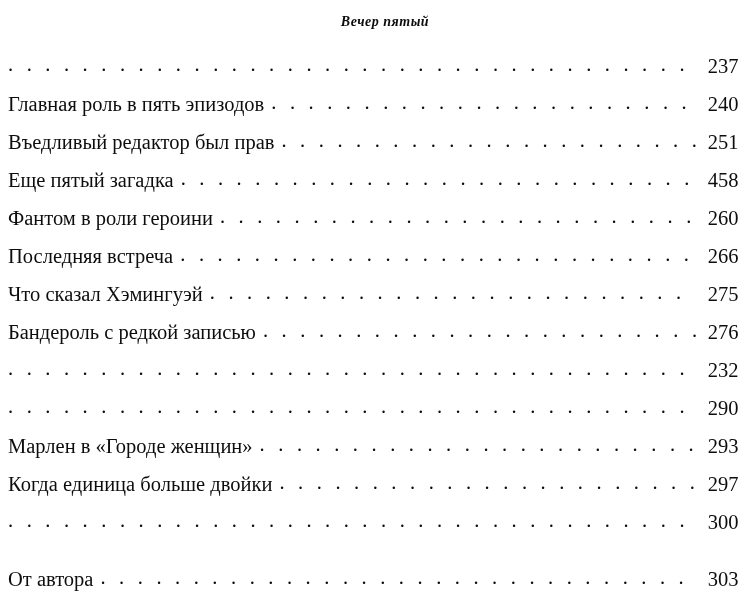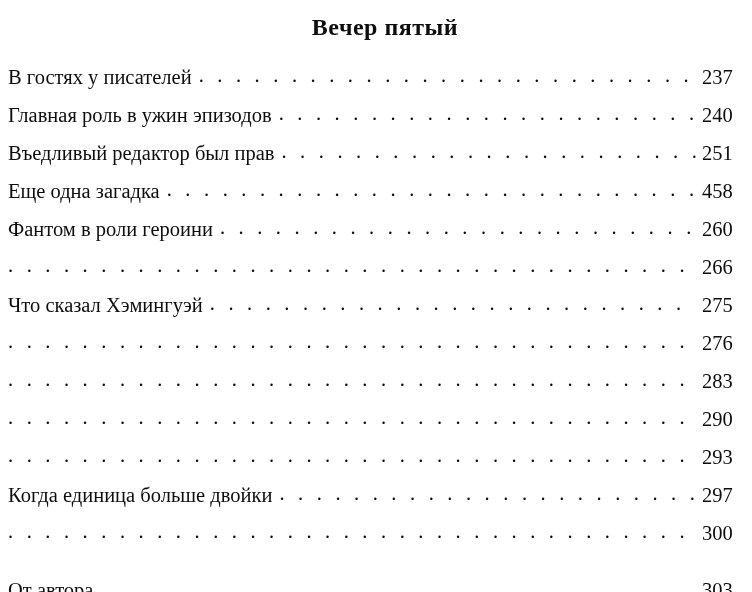--- a/index.html
+++ b/index.html
@@ -17,21 +17,22 @@
   .page {
     position: relative;
     width: 752px;
     height: 592px;
     box-sizing: border-box;
     padding: 0;
   }
   .section-title {
     text-align: center;
     font-weight: bold;
-    font-size: 24px;
+    font-style: italic;
+    font-size: 14px;
     letter-spacing: 0.5px;
     margin: 8px 0 0 18px;
     padding-top: 6px;
   }
   .toc {
     margin-top: 26px;
     padding: 0 8px 0 8px;
   }
   .toc-entry {
     display: flex;
@@ -55,90 +56,92 @@
     font-size: 20.5px;
     letter-spacing: 4.2px;
     color: #0d0d0d;
     position: relative;
     top: -2px;
     text-align: left;
   }
   .page-num {
     flex: 0 0 auto;
     padding-left: 6px;
-    text-align: left;
+    text-align: center;
     min-width: 42px;
   }
 </style>
 </head>
 <body>
 
 <div class="page">
 
   <div class="section-title">Вечер пятый</div>
 
   <div class="toc">
 
     <div class="toc-entry">
-      <span class="entry-title">В гостях у писателей</span>
       <span class="dots">. . . . . . . . . . . . . . . . . . . . . . . . . . . . . . . . . . . . . . . . . . . . . . . . . . . . . . . . . . . . . . . . . . . . . . . . . . . . . . . . . . . . . . . . . . .</span>
       <span class="page-num">237</span>
     </div>
 
     <div class="toc-entry">
-      <span class="entry-title">Главная роль в ужин эпизодов</span>
+      <span class="entry-title">Главная роль в пять эпизодов</span>
       <span class="dots">. . . . . . . . . . . . . . . . . . . . . . . . . . . . . . . . . . . . . . . . . . . . . . . . . . . . . . . . . . . . . . . . . . . . . . . . . . . . . . . . . . . . . . . . . . .</span>
       <span class="page-num">240</span>
     </div>
 
     <div class="toc-entry">
       <span class="entry-title">Въедливый редактор был прав</span>
       <span class="dots">. . . . . . . . . . . . . . . . . . . . . . . . . . . . . . . . . . . . . . . . . . . . . . . . . . . . . . . . . . . . . . . . . . . . . . . . . . . . . . . . . . . . . . . . . . .</span>
       <span class="page-num">251</span>
     </div>
 
     <div class="toc-entry">
-      <span class="entry-title">Еще одна загадка</span>
+      <span class="entry-title">Еще пятый загадка</span>
       <span class="dots">. . . . . . . . . . . . . . . . . . . . . . . . . . . . . . . . . . . . . . . . . . . . . . . . . . . . . . . . . . . . . . . . . . . . . . . . . . . . . . . . . . . . . . . . . . .</span>
       <span class="page-num">458</span>
     </div>
 
     <div class="toc-entry">
       <span class="entry-title">Фантом в роли героини</span>
       <span class="dots">. . . . . . . . . . . . . . . . . . . . . . . . . . . . . . . . . . . . . . . . . . . . . . . . . . . . . . . . . . . . . . . . . . . . . . . . . . . . . . . . . . . . . . . . . . .</span>
       <span class="page-num">260</span>
     </div>
 
     <div class="toc-entry">
+      <span class="entry-title">Последняя встреча</span>
       <span class="dots">. . . . . . . . . . . . . . . . . . . . . . . . . . . . . . . . . . . . . . . . . . . . . . . . . . . . . . . . . . . . . . . . . . . . . . . . . . . . . . . . . . . . . . . . . . .</span>
       <span class="page-num">266</span>
     </div>
 
     <div class="toc-entry">
       <span class="entry-title">Что сказал Хэмингуэй</span>
       <span class="dots">. . . . . . . . . . . . . . . . . . . . . . . . . . . . . . . . . . . . . . . . . . . . . . . . . . . . . . . . . . . . . . . . . . . . . . . . . . . . . . . . . . . . . . . . . . .</span>
       <span class="page-num">275</span>
     </div>
 
     <div class="toc-entry">
+      <span class="entry-title">Бандероль с редкой записью</span>
       <span class="dots">. . . . . . . . . . . . . . . . . . . . . . . . . . . . . . . . . . . . . . . . . . . . . . . . . . . . . . . . . . . . . . . . . . . . . . . . . . . . . . . . . . . . . . . . . . .</span>
       <span class="page-num">276</span>
     </div>
 
     <div class="toc-entry">
       <span class="dots">. . . . . . . . . . . . . . . . . . . . . . . . . . . . . . . . . . . . . . . . . . . . . . . . . . . . . . . . . . . . . . . . . . . . . . . . . . . . . . . . . . . . . . . . . . .</span>
-      <span class="page-num">283</span>
+      <span class="page-num">232</span>
     </div>
 
     <div class="toc-entry">
       <span class="dots">. . . . . . . . . . . . . . . . . . . . . . . . . . . . . . . . . . . . . . . . . . . . . . . . . . . . . . . . . . . . . . . . . . . . . . . . . . . . . . . . . . . . . . . . . . .</span>
       <span class="page-num">290</span>
     </div>
 
     <div class="toc-entry">
+      <span class="entry-title">Марлен в «Городе женщин»</span>
       <span class="dots">. . . . . . . . . . . . . . . . . . . . . . . . . . . . . . . . . . . . . . . . . . . . . . . . . . . . . . . . . . . . . . . . . . . . . . . . . . . . . . . . . . . . . . . . . . .</span>
       <span class="page-num">293</span>
     </div>
 
     <div class="toc-entry">
       <span class="entry-title">Когда единица больше двойки</span>
       <span class="dots">. . . . . . . . . . . . . . . . . . . . . . . . . . . . . . . . . . . . . . . . . . . . . . . . . . . . . . . . . . . . . . . . . . . . . . . . . . . . . . . . . . . . . . . . . . .</span>
       <span class="page-num">297</span>
     </div>
 

